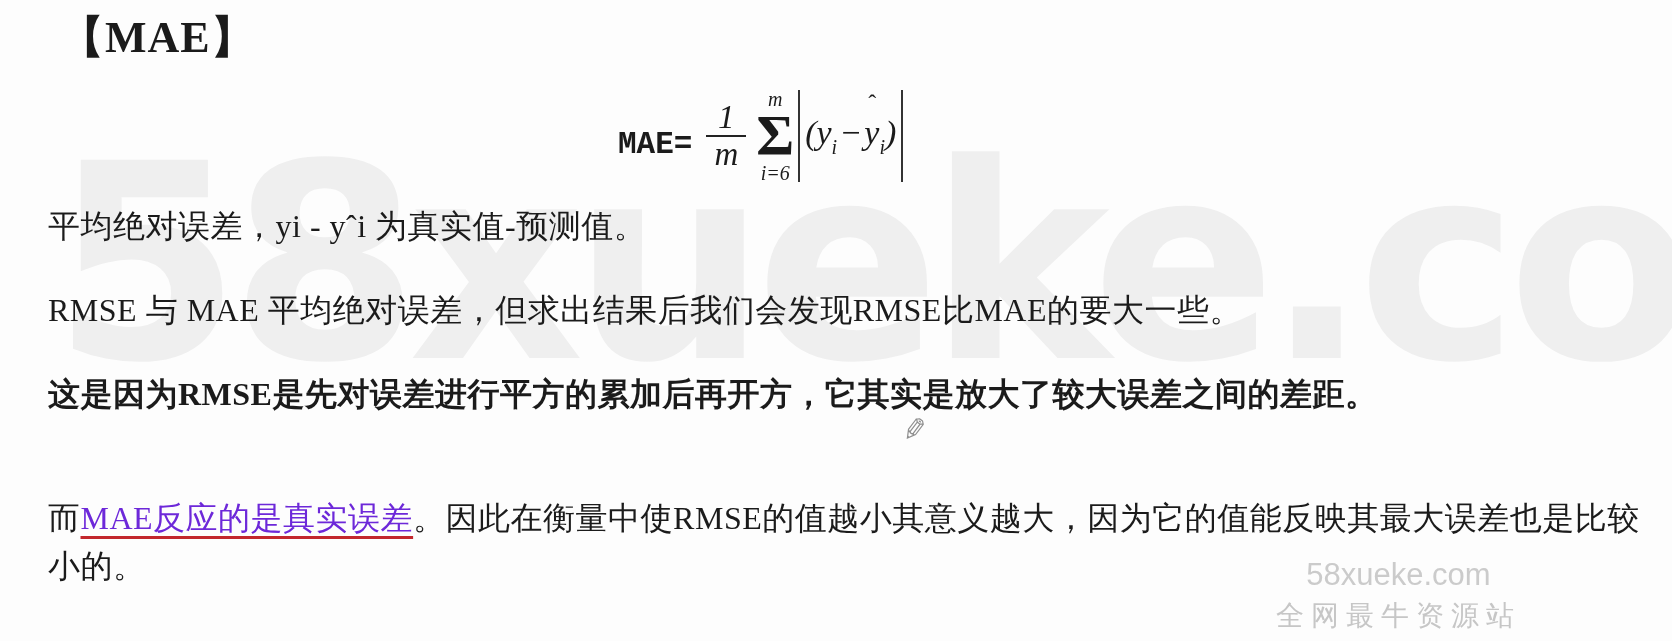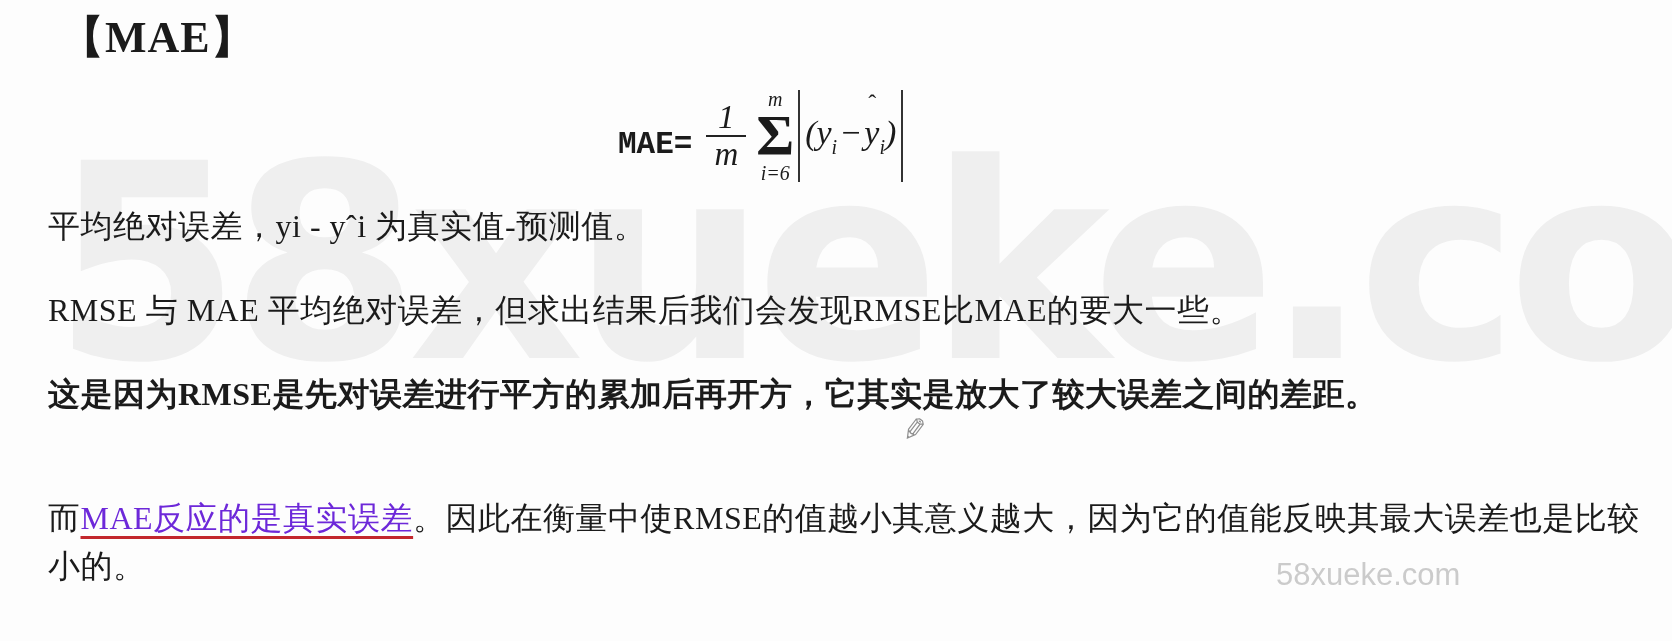--- a/index.html
+++ b/index.html
@@ -135,15 +135,16 @@
     <div class="para p3">这是因为RMSE是先对误差进行平方的累加后再开方，它其实是放大了较大误差之间的差距。</div>
 
     <div class="para p4"><span>而</span><span class="red-seg">MAE反应的是真实误差</span><span>。因此在衡量中使RMSE的值越小其意义越大，因为它的值能反映其最大误差也是比较小的。</span></div>
 
     <div class="cursor-pencil">✎</div>
 
   </div>
 
   <div class="wm-corner">
     <div class="l1">58xueke.com</div>
+    <div class="l2">全网最牛资源站</div>
   </div>
 
 </div>
 
 </body></html>

